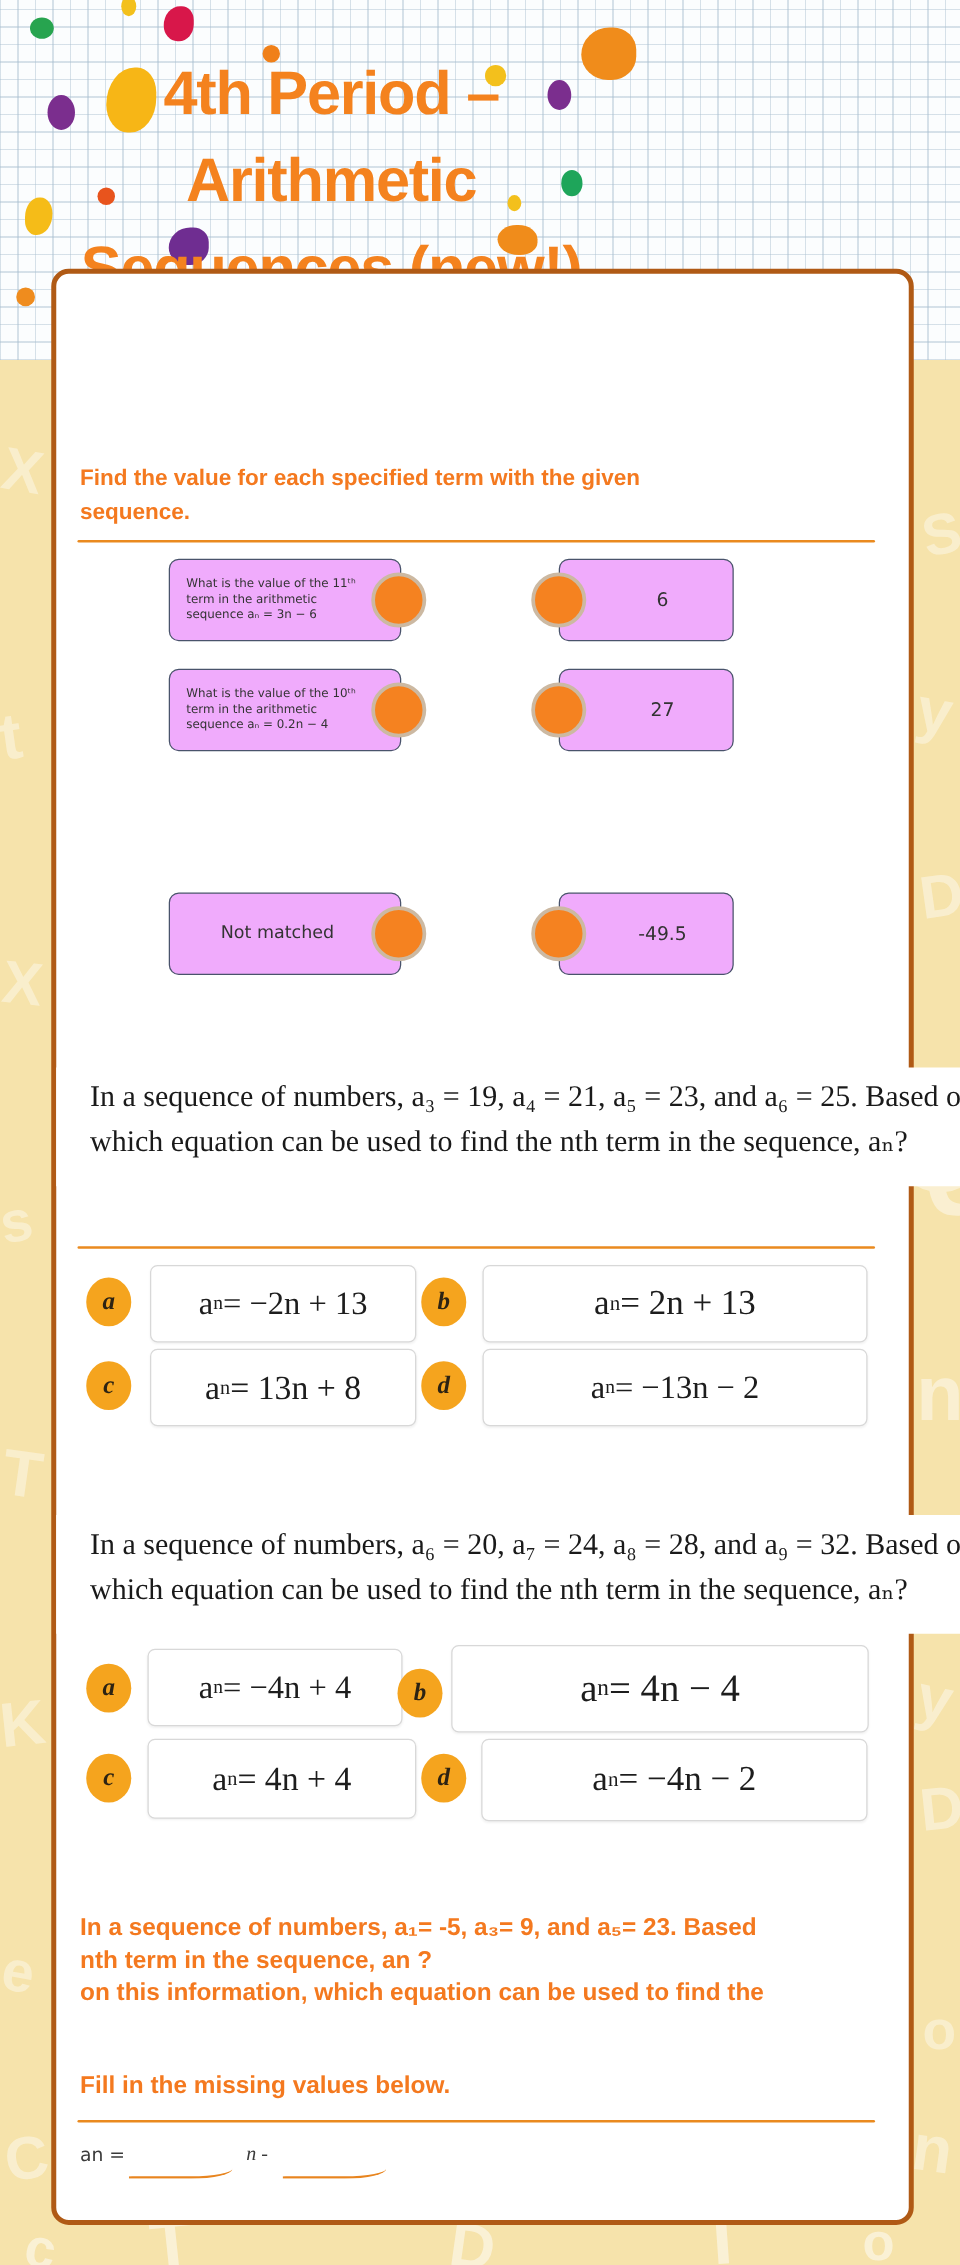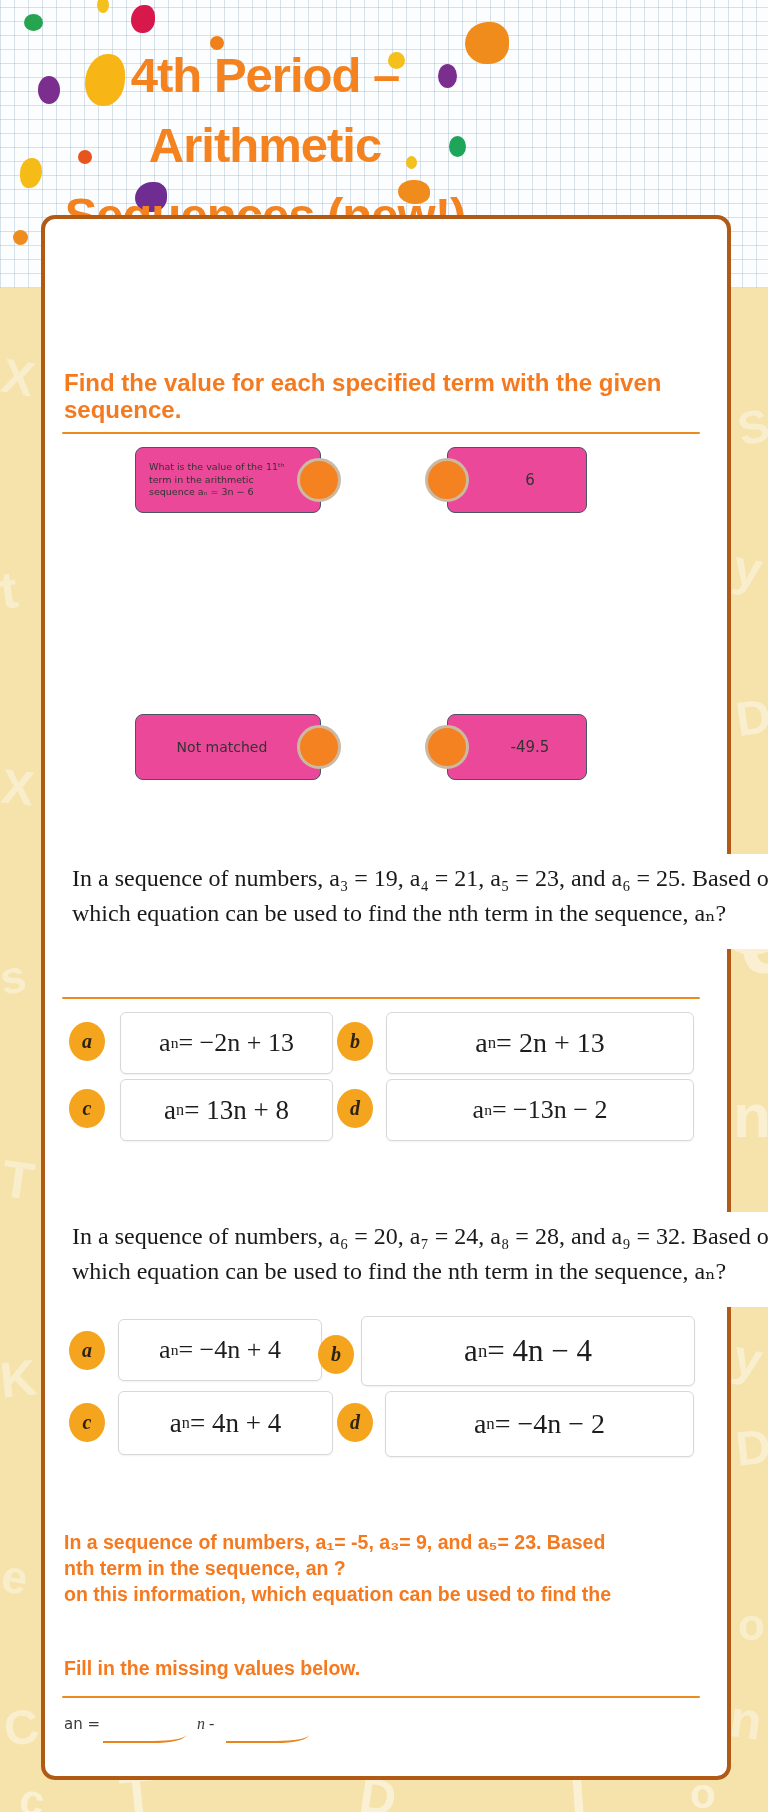--- a/index.html
+++ b/index.html
@@ -18,23 +18,23 @@
   .splat{position:absolute;}
   
   #title{position:absolute;left:40px;top:40px;width:450px;z-index:2;text-align:center;
     font-size:49px;line-height:70px;font-weight:bold;color:#f4821e;letter-spacing:-1px;}
   
   #card{position:absolute;left:41px;top:215px;width:682px;height:1557px;z-index:3;
     background:#ffffff;border:4px solid #b05a15;border-radius:14px;}
   .orange-text{color:#f4791f;font-weight:600;}
   .divider{position:absolute;height:2px;background:#ea8a1f;border-radius:1px;}
   
-  .match-heading{position:absolute;left:19px;top:150px;font-size:24px;line-height:27px;}
+  .match-heading{position:absolute;left:19px;top:150px;font-size:18px;line-height:27px;}
   .mrow{position:absolute;left:0;width:682px;height:66px;}
-  .mcard{position:absolute;background:#ec4899;border:1.2px solid #49536b;border-radius:8px;height:100%;box-sizing:border-box;}
+  .mcard{position:absolute;background:#f0abfc;border:1.2px solid #49536b;border-radius:8px;height:100%;box-sizing:border-box;}
   .mcard.left{left:90px;width:186px;}
   .mcard.right{left:402px;width:140px;}
   .mprompt{position:absolute;left:13px;top:50%;transform:translateY(-50%);width:150px;
     font-family:"DejaVu Sans",sans-serif;font-size:9.5px;line-height:12.5px;color:#333;}
   .mprompt.center{width:160px;text-align:center;font-size:14px;left:6px;}
   .mvalue{position:absolute;left:26px;right:0;top:50%;transform:translateY(-50%);
     text-align:center;font-family:"DejaVu Sans",sans-serif;font-size:15px;color:#333;}
   .mcircle{position:absolute;width:44px;height:44px;border-radius:50%;
     background:#f58220;border:3px solid #ccb9a2;box-sizing:border-box;}
   .mcircle.l{left:252px;} .mcircle.r{left:380px;}
@@ -125,20 +125,30 @@
       <div class="mcard left">
         <div class="mprompt">What is the value of the 11ᵗʰ term in the arithmetic sequence aₙ = 3n − 6</div>
       </div>
       <div class="mcircle l" style="top:11px;"></div>
       <div class="mcard right">
         <div class="mvalue">6</div>
       </div>
       <div class="mcircle r" style="top:11px;"></div>
     </div>
 
+    <div class="mrow" style="top:316px;">
+      <div class="mcard left">
+        <div class="mprompt">What is the value of the 10ᵗʰ term in the arithmetic sequence aₙ = 0.2n − 4</div>
+      </div>
+      <div class="mcircle l" style="top:11px;"></div>
+      <div class="mcard right">
+        <div class="mvalue">27</div>
+      </div>
+      <div class="mcircle r" style="top:11px;"></div>
+    </div>
 
 
     <div class="mrow" style="top:495px;">
       <div class="mcard left">
         <div class="mprompt center">Not matched</div>
       </div>
       <div class="mcircle l" style="top:11px;"></div>
       <div class="mcard right">
         <div class="mvalue">-49.5</div>
       </div>

